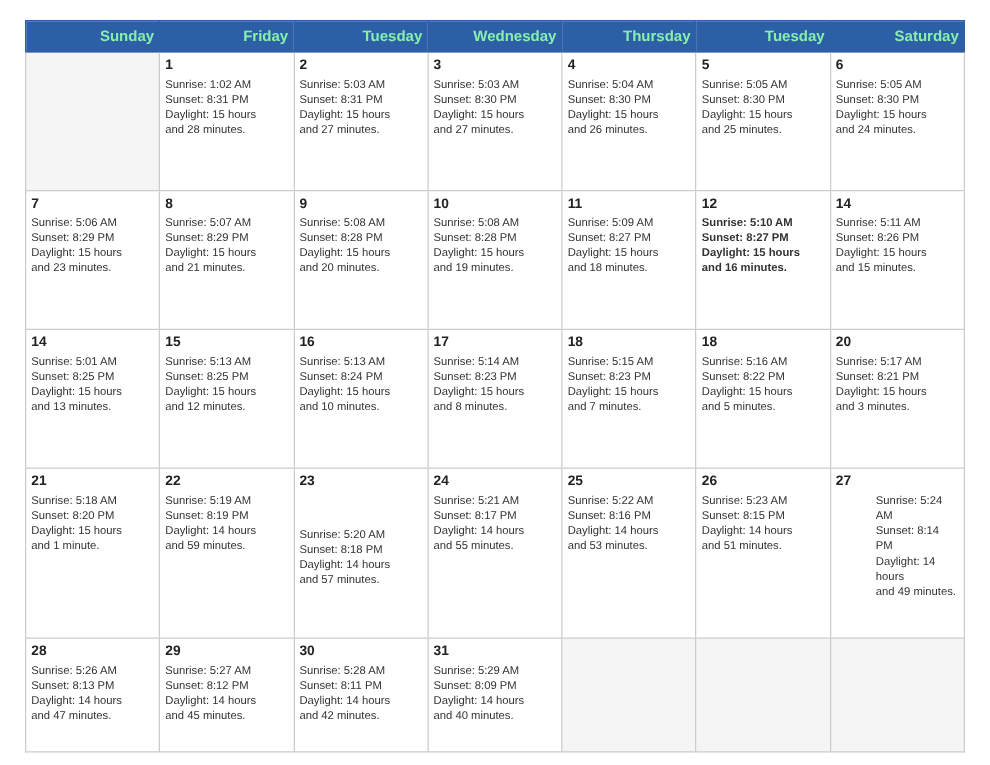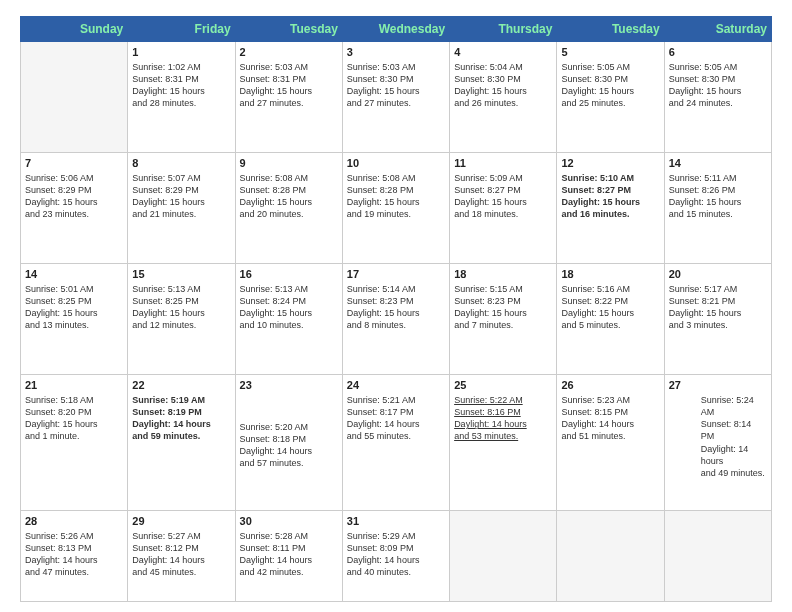--- a/index.html
+++ b/index.html
@@ -268,42 +268,42 @@
         <tr class="week-row">
           <td>
             <span class="day-num">21</span>
             <div class="cell-text" style="white-space: pre-line;">Sunrise: 5:18 AM
 Sunset: 8:20 PM
 Daylight: 15 hours
 and 1 minute.</div>
           </td>
           <td>
             <span class="day-num">22</span>
-            <div class="cell-text" style="white-space: pre-line; font-weight: bold;">Sunrise: 5:19 AM
+            <div class="cell-text" style="white-space: pre-line;">Sunrise: 5:19 AM
 Sunset: 8:19 PM
 Daylight: 14 hours
 and 59 minutes.</div>
           </td>
           <td>
             <span class="day-num">23</span>
             <div class="cell-text" style="white-space: pre-line; margin-top: 28px;">Sunrise: 5:20 AM
 Sunset: 8:18 PM
 Daylight: 14 hours
 and 57 minutes.</div>
           </td>
           <td>
             <span class="day-num">24</span>
             <div class="cell-text" style="white-space: pre-line;">Sunrise: 5:21 AM
 Sunset: 8:17 PM
 Daylight: 14 hours
 and 55 minutes.</div>
           </td>
           <td>
             <span class="day-num">25</span>
-            <div class="cell-text" style="white-space: pre-line; text-decoration: underline;">Sunrise: 5:22 AM
+            <div class="cell-text" style="white-space: pre-line;">Sunrise: 5:22 AM
 Sunset: 8:16 PM
 Daylight: 14 hours
 and 53 minutes.</div>
           </td>
           <td>
             <span class="day-num">26</span>
             <div class="cell-text" style="white-space: pre-line;">Sunrise: 5:23 AM
 Sunset: 8:15 PM
 Daylight: 14 hours
 and 51 minutes.</div>

